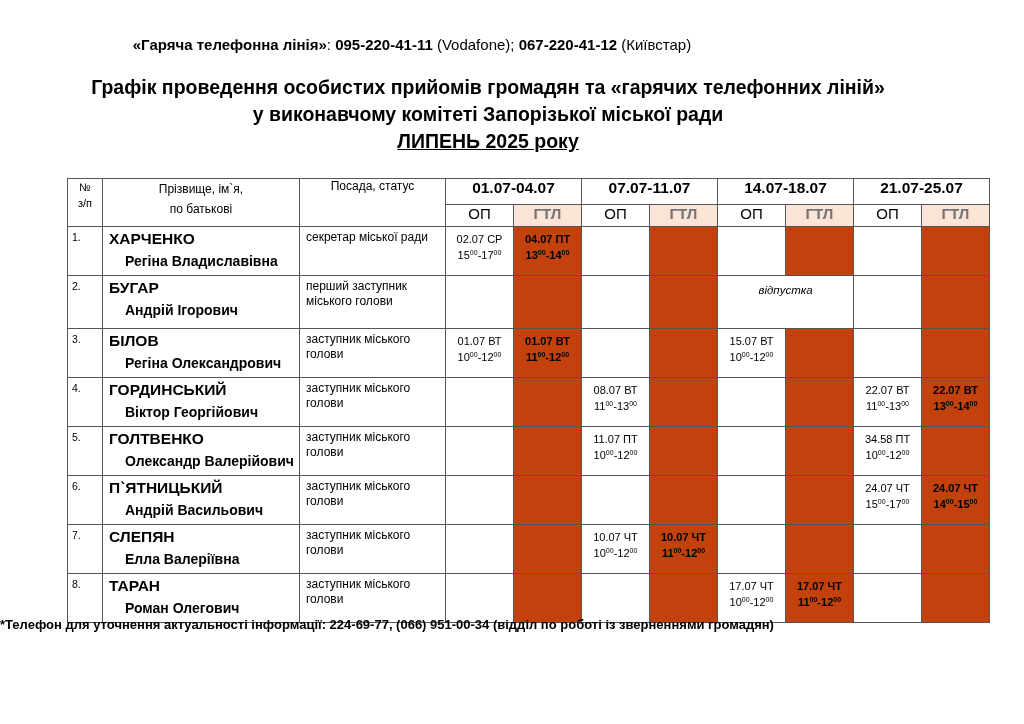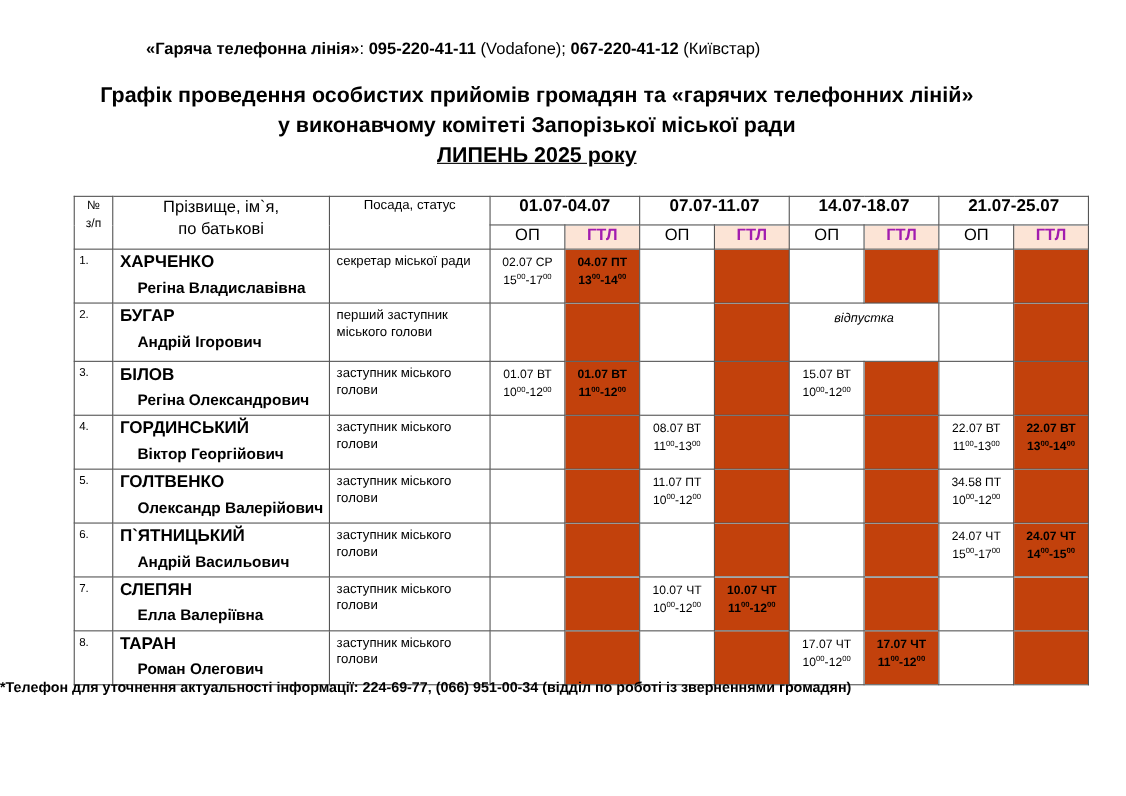--- a/index.html
+++ b/index.html
@@ -7,25 +7,25 @@
          font-family: "Liberation Sans", "DejaVu Sans", sans-serif; color: #000; }
   .hotline { position: absolute; top: 36px; left: 0; width: 824px; text-align: center; font-size: 15px; }
   .hotline b { font-weight: bold; }
   .title { position: absolute; left: 0; width: 976px; text-align: center; font-size: 19.5px; font-weight: bold; }
   .t1 { top: 76px; } .t2 { top: 103px; } .t3 { top: 130px; text-decoration: underline; }
   table.sched { position: absolute; left: 67px; top: 178px; border-collapse: collapse; table-layout: fixed; }
   table.sched td, table.sched th { border: 1px solid #555; padding: 0; vertical-align: top; overflow: hidden; }
   .c-num { width: 35px; } .c-name { width: 197px; } .c-pos { width: 146px; }
   .c-slot { width: 68px; }
   th.hdr-num { font-size: 11px; font-weight: normal; text-align: center; padding-top: 2px; line-height: 16px; }
-  th.hdr-name { font-size: 15px; font-weight: normal; text-align: center; padding-top: 2px; line-height: 20px; }
+  th.hdr-name { font-size: 12px; font-weight: normal; text-align: center; padding-top: 2px; line-height: 20px; }
   th.hdr-pos { font-size: 12px; font-weight: normal; text-align: center; padding-top: 2px; }
   th.week { height: 25px; font-size: 15.5px; font-weight: bold; text-align: center; vertical-align: middle; }
   th.sub { height: 21px; font-size: 15px; font-weight: normal; text-align: center; vertical-align: middle; }
-  th.sub.gtl { color: #a21caf; font-weight: bold; background: #fce4d6; }
+  th.sub.gtl { color: #737373; font-weight: bold; background: #fce4d6; }
   tr.row td { height: 44px; }
   td.num { font-size: 10.5px; padding: 4px 0 0 4px !important; }
   td.name { padding: 1px 0 0 6px !important; font-weight: bold; line-height: 22px; }
   td.name .sur { font-size: 15.5px; display: block; }
   td.name .given { font-size: 14px; display: block; margin-left: 16px; }
   td.pos { font-size: 12px; padding: 3px 0 0 6px !important; line-height: 15px; }
   td.slot { text-align: center; font-size: 11px; line-height: 16px; padding-top: 4px !important; }
   td.gtl { background: #c2410c; font-weight: bold; }
   td.vac { text-align: center; font-style: italic; font-size: 11.5px; padding-top: 8px !important; vertical-align: top; }
   sup { font-size: 7px; vertical-align: 4px; line-height: 0; }

